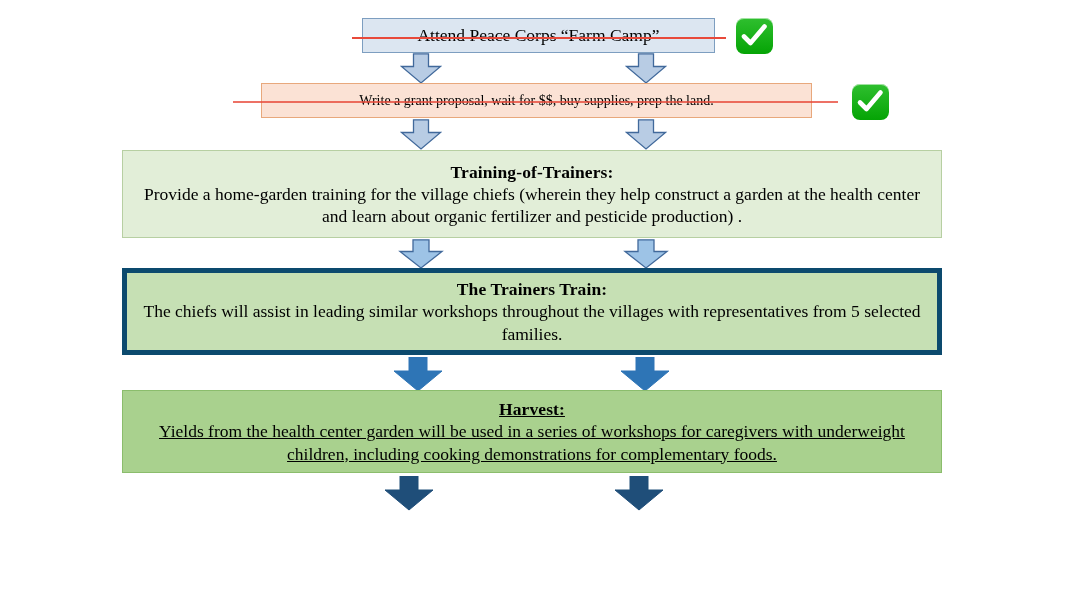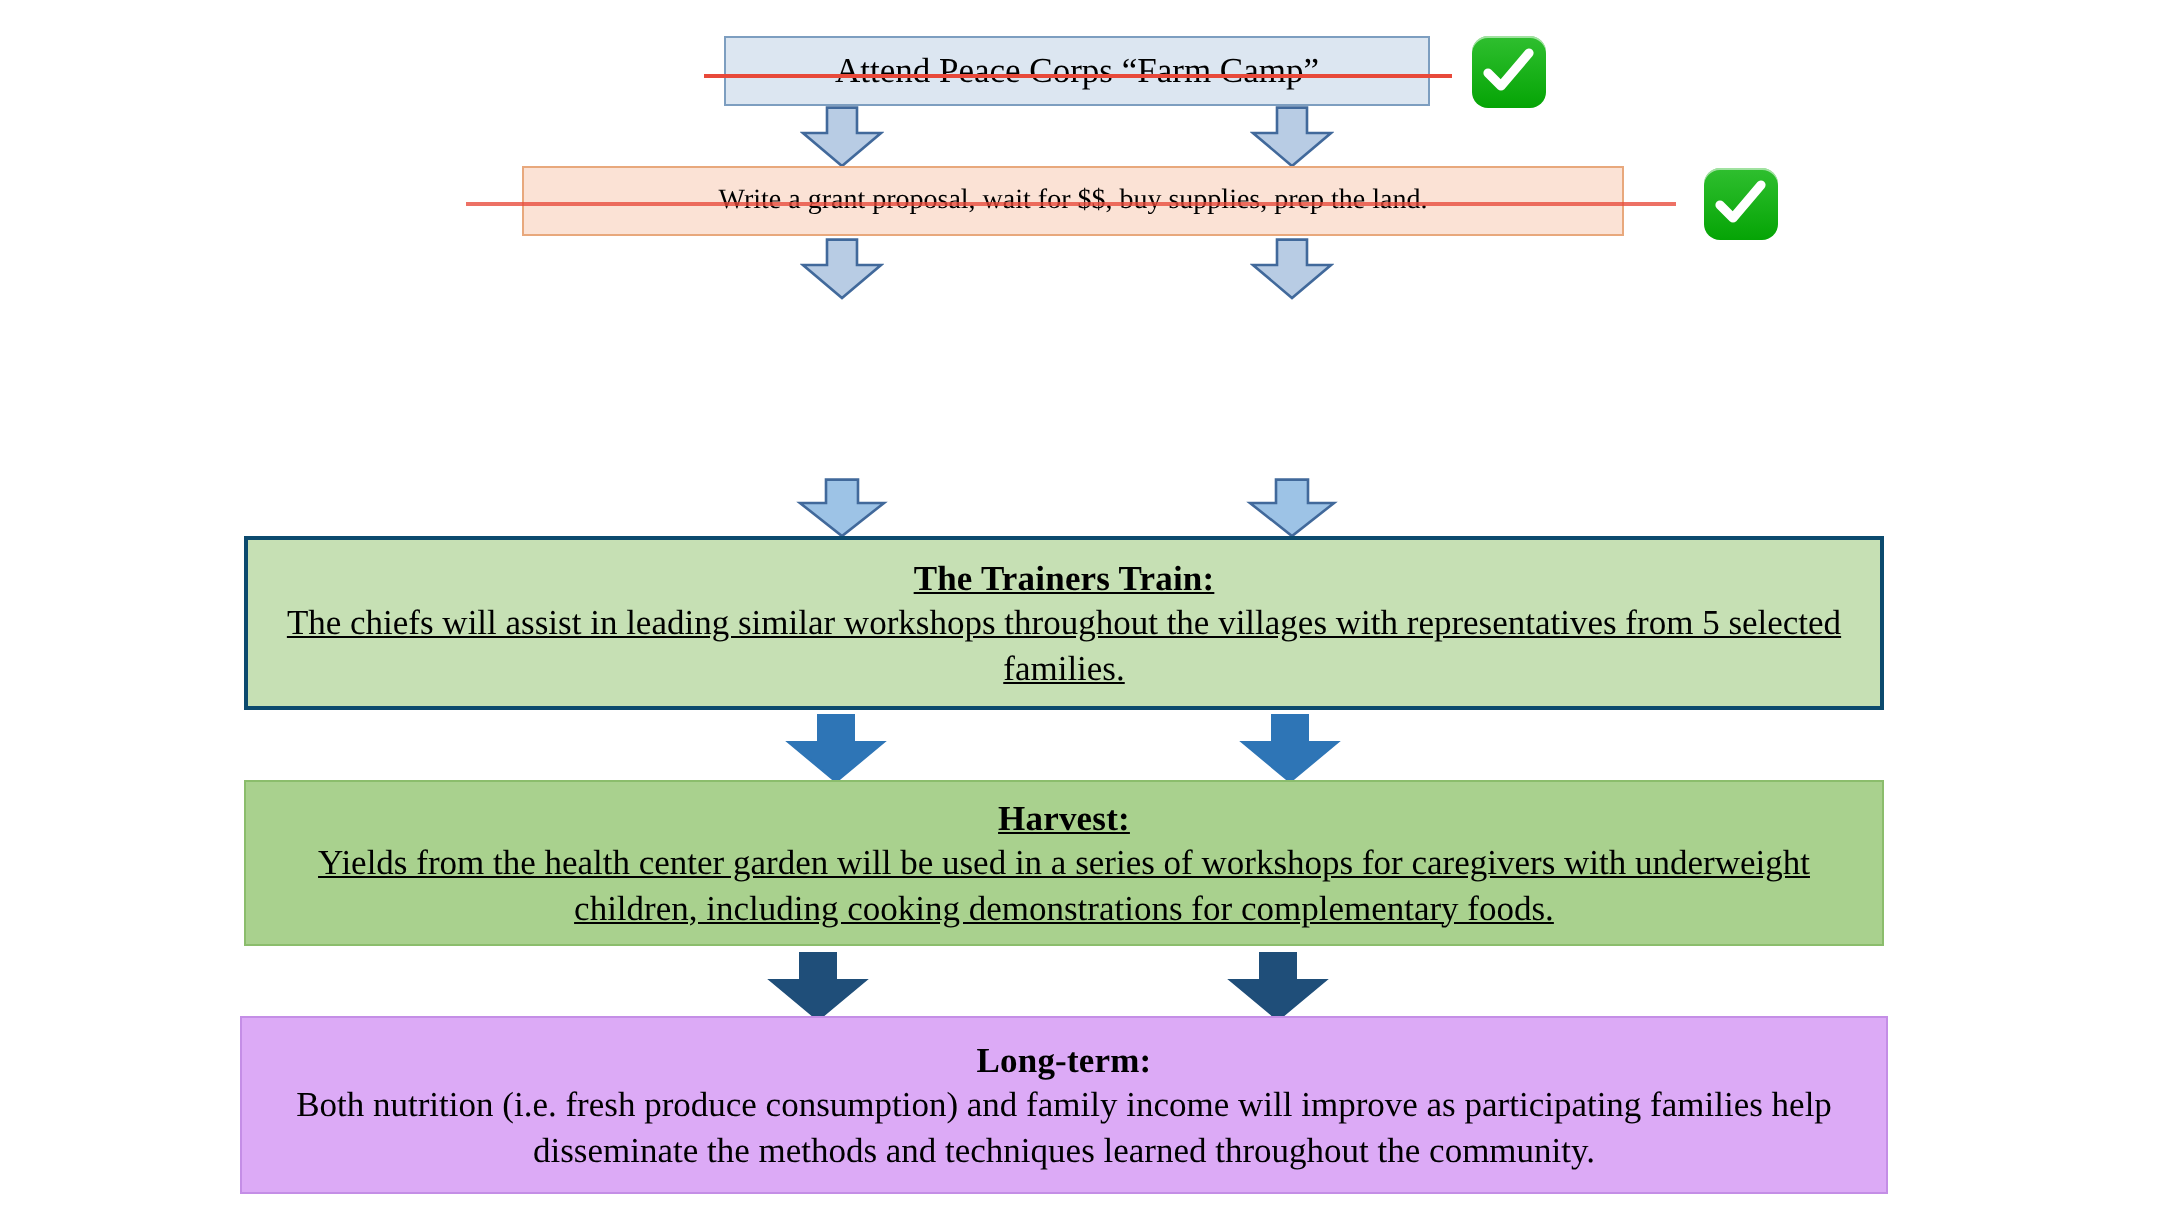--- a/index.html
+++ b/index.html
@@ -99,22 +99,21 @@
 
   
   #step3 {
     left: 122px; top: 150px; width: 820px; height: 88px;
     background: #e2eed8;
     border: 1px solid #b7cfa2;
   }
   #step4 {
     left: 122px; top: 268px; width: 820px; height: 87px;
     background: #c6e0b4;
-    border: 2px solid #0c4a6e;
-    text-decoration: underline;
+    border: 5px solid #0c4a6e;
   }
   #step5 {
     left: 122px; top: 390px; width: 820px; height: 83px;
     background: #a9d18e;
     border: 1px solid #8bbd6c;
     text-decoration: underline;
   }
   #step6 {
     left: 120px; top: 508px; width: 824px; height: 89px;
     background: #dcaaf6;
@@ -169,20 +168,24 @@
     <svg width="42" height="31" viewBox="0 0 42 31">
       <polygon points="13.5,0.8 28.5,0.8 28.5,13.5 40.5,13.5 21,30 1.5,13.5 13.5,13.5" fill="#b8cce4" stroke="#41699b" stroke-width="1.3" stroke-linejoin="miter"></polygon>
     </svg>
   </div>
   <div class="arrow" style="left:625px; top:119px;">
     <svg width="42" height="31" viewBox="0 0 42 31">
       <polygon points="13.5,0.8 28.5,0.8 28.5,13.5 40.5,13.5 21,30 1.5,13.5 13.5,13.5" fill="#b8cce4" stroke="#41699b" stroke-width="1.3" stroke-linejoin="miter"></polygon>
     </svg>
   </div>
 
+  <div class="box" id="step3">
+    <div class="title">Training-of-Trainers:</div>
+    <div class="body">Provide a home-garden training for the village chiefs (wherein they help construct a garden at the health center and learn about organic fertilizer and pesticide production) .</div>
+  </div>
 
   <div class="arrow" style="left:398px; top:239px;">
     <svg width="46" height="30" viewBox="0 0 46 30">
       <polygon points="15,0.8 31,0.8 31,12.5 44,12.5 23,29 2,12.5 15,12.5" fill="#9dc3e6" stroke="#41699b" stroke-width="1.3" stroke-linejoin="miter"></polygon>
     </svg>
   </div>
   <div class="arrow" style="left:623px; top:239px;">
     <svg width="46" height="30" viewBox="0 0 46 30">
       <polygon points="15,0.8 31,0.8 31,12.5 44,12.5 23,29 2,12.5 15,12.5" fill="#9dc3e6" stroke="#41699b" stroke-width="1.3" stroke-linejoin="miter"></polygon>
     </svg>
@@ -213,18 +216,14 @@
     <svg width="54" height="35" viewBox="0 0 54 35">
       <polygon points="18,0 36,0 36,14 51,14 27,34 3,14 18,14" fill="#1f4e79" stroke="#1f4e79" stroke-width="1" stroke-linejoin="miter"></polygon>
     </svg>
   </div>
   <div class="arrow" style="left:612px; top:476px;">
     <svg width="54" height="35" viewBox="0 0 54 35">
       <polygon points="18,0 36,0 36,14 51,14 27,34 3,14 18,14" fill="#1f4e79" stroke="#1f4e79" stroke-width="1" stroke-linejoin="miter"></polygon>
     </svg>
   </div>
 
-  <div class="box" id="step6">
-    <div class="title">Long-term:</div>
-    <div class="body">Both nutrition (i.e. fresh produce consumption) and family income will improve as participating families help disseminate the methods and techniques learned throughout the community.</div>
-  </div>
 
 </div>
 
 </body></html>

